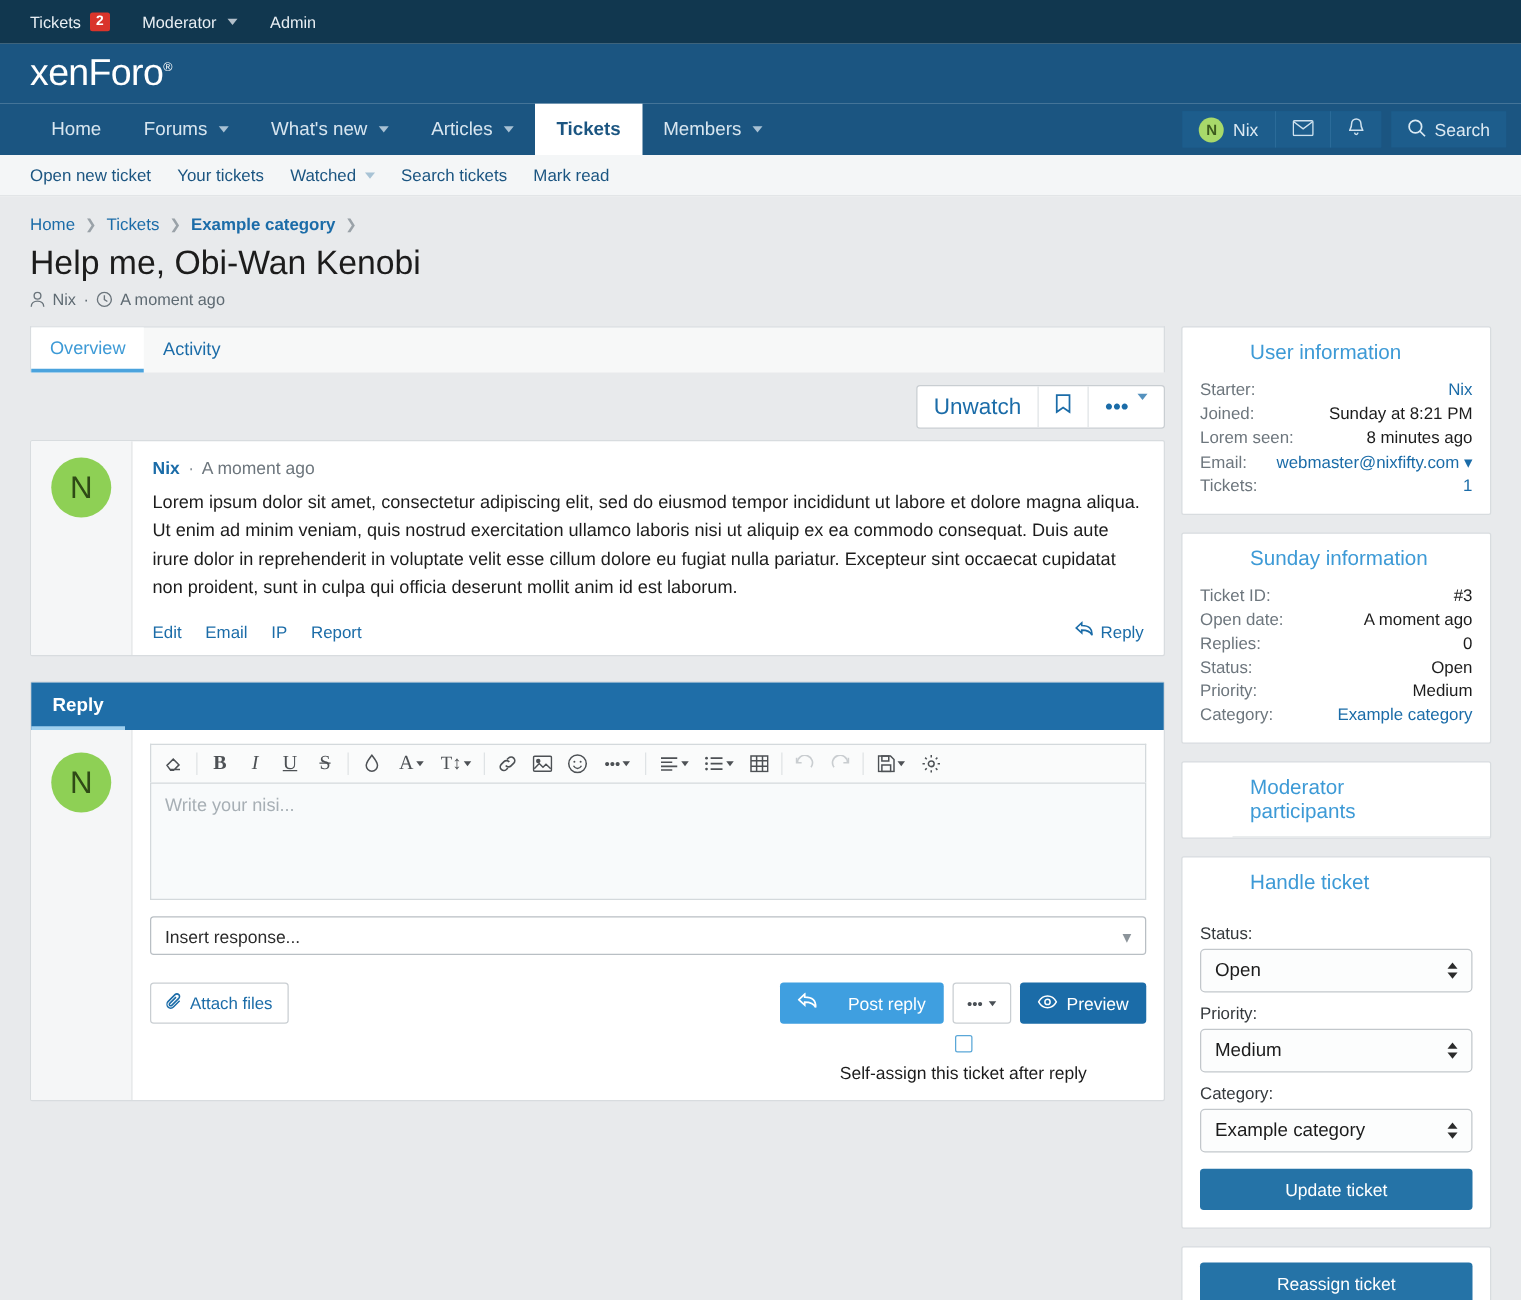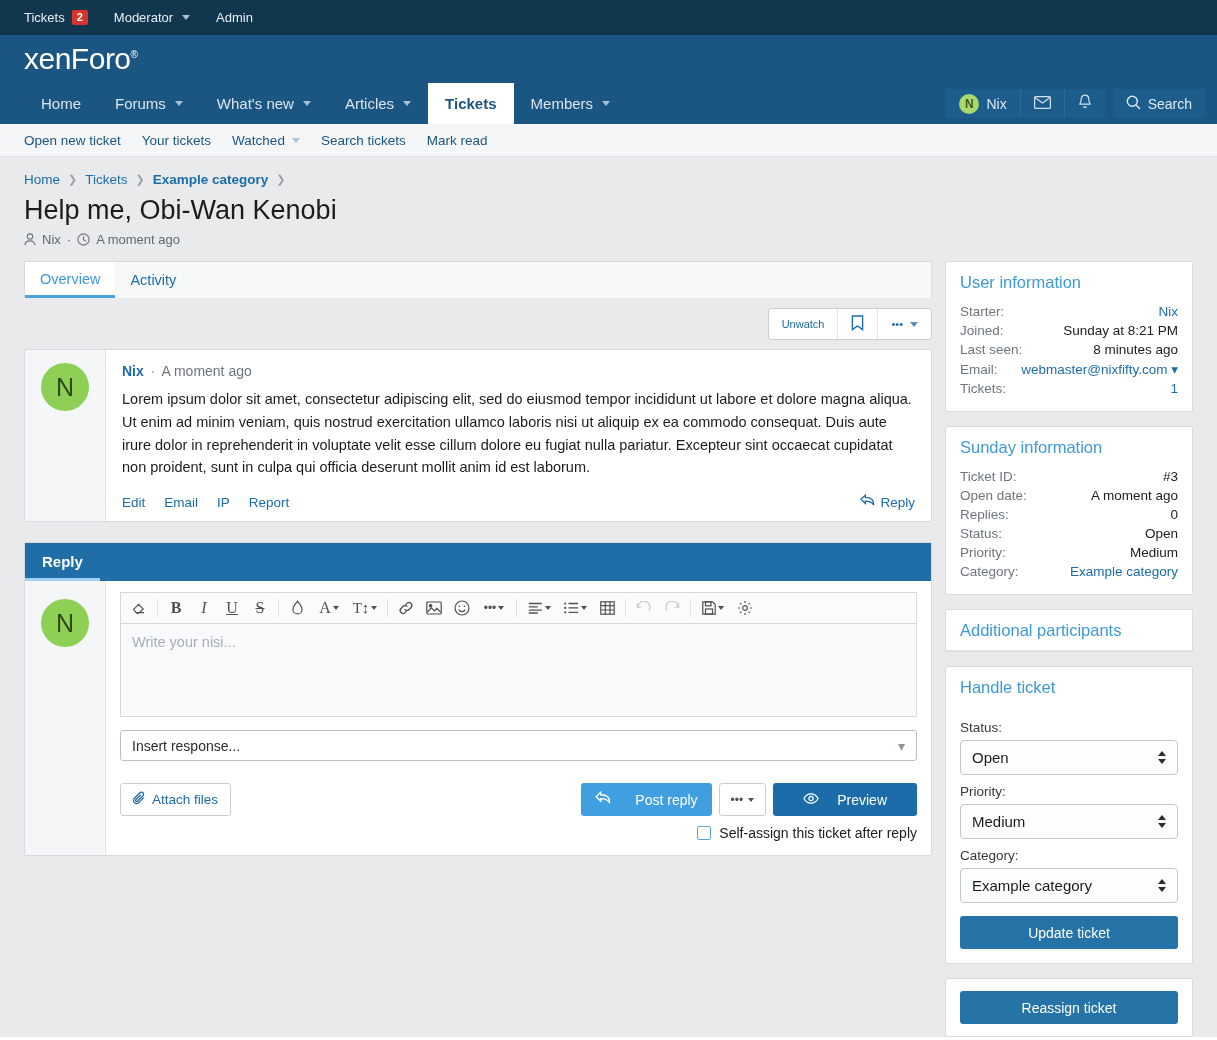--- a/index.html
+++ b/index.html
@@ -70,21 +70,21 @@
   .col-main { flex: 1 1 auto; min-width: 0; }
   .col-side { width: 248px; flex: 0 0 248px; }
 
   
   .tabbar { background: #f7f8f8; border: 1px solid #d8dcdf; border-bottom: none; display: flex; height: 37px; }
   .tab { padding: 0 15px; display: flex; align-items: center; font-size: 14.5px; color: #1b6ca8; cursor: pointer; }
   .tab.active { color: #3d9ad6; border-bottom: 3px solid #4ba3dd; background: #fff; }
 
   .toolrow { display: flex; justify-content: flex-end; padding: 10px 0 9px 0; }
   .btngroup { display: flex; background: #fff; border: 1px solid #c9ced2; border-radius: 3px; overflow: hidden; }
-  .btngroup > div { padding: 6px 13px; font-size: 11px; color: #1b6ca8; border-right: 1px solid #dfe3e6; display: flex; align-items: center; gap: 5px; cursor: pointer; }
+  .btngroup > div { padding: 6px 13px; font-size: 18px; color: #1b6ca8; border-right: 1px solid #dfe3e6; display: flex; align-items: flex-start; gap: 5px; cursor: pointer; }
   .btngroup > div:last-child { border-right: none; }
 
   
   .post { background: #fff; border: 1px solid #d8dcdf; display: flex; border-radius: 2px; }
   .post-left { width: 81px; background: #f5f6f7; border-right: 1px solid #e3e6e8; padding: 13px 0 0 0; display: flex; justify-content: center; align-items: flex-start; position: relative; }
   .avatar-lg { width: 48px; height: 48px; border-radius: 50%; background: #8ed055; color: #2f4a16; font-size: 25px; display: flex; align-items: center; justify-content: center; }
   .post-main { flex: 1; padding: 13px 16px 11px 16px; min-width: 0; }
   .post-head { font-size: 14px; margin-bottom: 9px; }
   .post-head .author { color: #1b6ca8; font-weight: bold; }
   .post-head .dot { color: #8a9299; margin: 0 3px; }
@@ -112,27 +112,27 @@
   .ed-area { border: 1px solid #d4d9dc; background: #f8fafb; height: 94px; padding: 10px 11px; color: #a7afb5; font-size: 14.5px; }
   .select-like { margin-top: 13px; border: 1px solid #b9bfc4; background: #fff; border-radius: 3px; height: 31px; display: flex; align-items: center; padding: 0 11px; font-size: 14px; color: #2b2b2b; position: relative; }
   .select-like .sc { margin-left: auto; color: #8c949a; }
 
   .ed-foot { margin-top: 22px; display: flex; align-items: flex-start; }
   .attach-btn { border: 1px solid #c9ced2; border-radius: 3px; background: #fff; padding: 7px 12px; font-size: 13.5px; color: #1b6ca8; display: flex; align-items: center; gap: 6px; cursor: pointer; }
   .ed-actions { margin-left: auto; text-align: right; }
   .act-row { display: flex; gap: 7px; justify-content: flex-end; }
   .btn-primary { background: #3f9fe0; color: #fff; border-radius: 3px; padding: 8px 14px; font-size: 14px; display: flex; align-items: center; gap: 24px; border: none; cursor: pointer; }
   .btn-more { background: #fff; border: 1px solid #c9ced2; border-radius: 3px; padding: 8px 11px; color: #4a5056; display: flex; align-items: center; gap: 5px; cursor: pointer; }
-  .btn-preview { background: #1b6ca8; color: #fff; border-radius: 3px; padding: 8px 30px; font-size: 14px; display: flex; align-items: center; gap: 18px; border: none; cursor: pointer; }
-  .selfassign { margin-top: 9px; display: flex; align-items: center; gap: 8px; font-size: 14px; color: #1c1c1c; justify-content: flex-end; }
+  .btn-preview { background: #1b6ca8; color: #fff; border-radius: 3px; padding: 8px 14px; font-size: 14px; display: flex; align-items: center; gap: 7px; border: none; cursor: pointer; }
+  .selfassign { margin-top: 9px; display: flex; align-items: center; gap: 8px; font-size: 14px; color: #1c1c1c; justify-content: flex-end; flex-direction: column; }
   .cbox { width: 14px; height: 14px; border: 1px solid #5aa7d8; border-radius: 2px; background: #fff; }
 
   
   .side-block { background: #fff; border: 1px solid #d8dcdf; border-radius: 2px; margin-bottom: 14px; }
-  .side-title { font-size: 16.5px; color: #3d9ad6; padding: 11px 28px 10px 14px; }
+  .side-title { font-size: 16.5px; color: #3d9ad6; padding: 11px 28px 10px 14px; margin-left: 40px; }
   .side-title.bordered { border-bottom: 1px solid #e4e7e9; }
   .side-rows { padding: 0 14px 13px 14px; font-size: 13.5px; }
   .side-row { display: flex; justify-content: space-between; align-items: baseline; padding: 2px 0; gap: 8px; }
   .side-row .k { color: #6d767d; white-space: nowrap; }
   .side-row .v { color: #1c1c1c; text-align: right; }
   .side-row .v.link { color: #1b6ca8; }
   .side-foot { padding: 8px 14px; font-size: 13.5px; text-align: right; }
   .side-foot a { color: #1b6ca8; text-decoration: none; }
   .handle-body { padding: 4px 14px 14px 14px; }
   .field-label { font-size: 13.5px; color: #35393d; margin: 9px 0 5px 0; }
@@ -518,21 +518,21 @@
         <div class="side-rows">
           <div class="side-row">
             <span class="k">Starter:</span>
             <a href="#" class="v link" style="text-decoration:none">Nix</a>
           </div>
           <div class="side-row">
             <span class="k">Joined:</span>
             <span class="v">Sunday at 8:21 PM</span>
           </div>
           <div class="side-row">
-            <span class="k">Last seen:</span>
+            <span class="k">Lorem seen:</span>
             <span class="v">8 minutes ago</span>
           </div>
           <div class="side-row">
             <span class="k">Email:</span>
             <span class="v link">
               <span>webmaster@nixfifty.com</span>
               <span>▾</span>
             </span>
           </div>
           <div class="side-row">
@@ -566,21 +566,21 @@
             <span class="v">Medium</span>
           </div>
           <div class="side-row">
             <span class="k">Category:</span>
             <a href="#" class="v link" style="text-decoration:none">Example category</a>
           </div>
         </div>
       </div>
 
       <div class="side-block">
-        <div class="side-title bordered">Additional participants</div>
+        <div class="side-title bordered">Moderator participants</div>
       </div>
 
       <div class="side-block">
         <div class="side-title">Handle ticket</div>
         <div class="handle-body">
           <div class="field-label">Status:</div>
           <div class="sel">
             <span>Open</span>
             <span class="spin">
                 <i class="up"></i>

